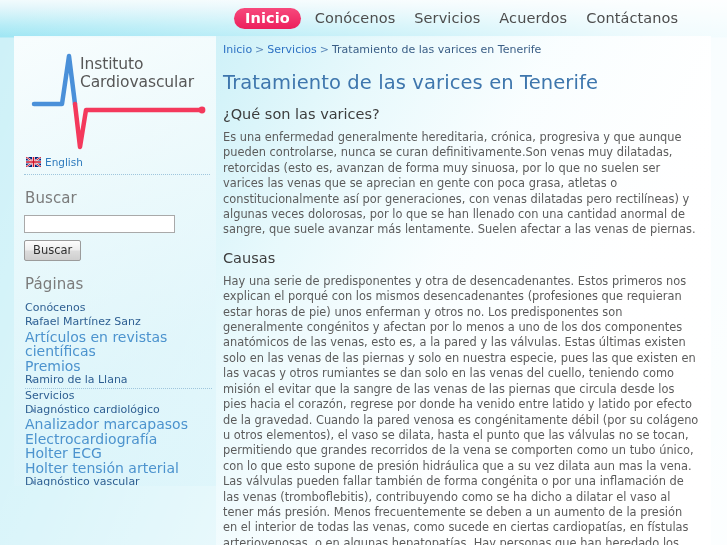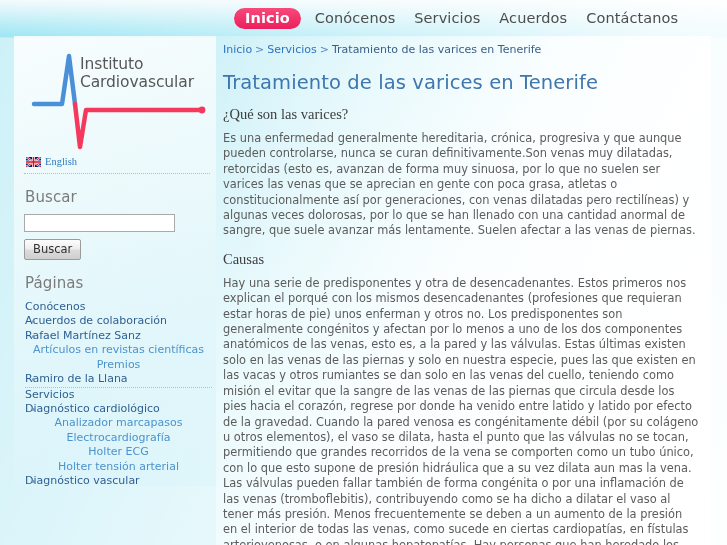--- a/index.html
+++ b/index.html
@@ -100,21 +100,20 @@
     font-weight: normal;
     color: #3e76ad;
     margin: 15px 0 2px 0;
     letter-spacing: 0.1px;
   }
   h2.sec {
     font-size: 14.5px;
     font-weight: normal;
     color: #3d3d3d;
     margin: 12px 0 8px 0;
-    font-family: Liberation Serif, serif;
   }
   p.body {
     font-size: 11.4px;
     line-height: 15.4px;
     color: #5c5c5c;
     margin: 0 0 9px 0;
     text-align: left;
   }
 
   
@@ -144,21 +143,20 @@
     line-height: 17.5px;
     color: #575757;
     letter-spacing: -0.1px;
   }
 
   #lang-row {
     display: flex;
     align-items: center;
     gap: 4px;
     padding: 2px 0 4px 4px;
-    font-family: Liberation Serif, serif;
   }
   #lang-label {
     font-size: 10.5px;
     color: #2f7bbd;
     cursor: pointer;
   }
   .dotted-rule {
     border-bottom: 1px dotted #9fc6dd;
     margin: 2px 2px 0 2px;
     height: 0;
@@ -220,26 +218,25 @@
     content: "";
     position: absolute;
     left: 7px;
     top: 6px;
     width: 3px;
     height: 3px;
     border-radius: 50%;
     background: #6d97bf;
   }
   .lvl2 {
-    font-size: 11px;
+    font-size: 14px;
     color: #4c93ce;
     line-height: 14.5px;
     padding-left: 31px;
     cursor: pointer;
-    text-align: center;
   }
   .sep-rule {
     border-bottom: 1px dotted #9fc6dd;
     margin: 4px 2px 4px 0;
     height: 0;
   }
 </style>
 </head>
 <body>
 
@@ -271,21 +268,20 @@
   </div>
   <div class="dotted-rule"></div>
 
   <h3 class="widget">Buscar</h3>
   <input id="search-input" type="text" placeholder="" style="">
   <button id="search-button">Buscar</button>
 
   <h3 class="widget">Páginas</h3>
   <ul class="nav-tree" id="nav-tree">
       <li class="grp-title">Conócenos</li>
-      <li class="lvl1">Acuerdos de colaboración</li>
       <li class="lvl1">Rafael Martínez Sanz</li>
       <li class="lvl2">Artículos en revistas científicas</li>
       <li class="lvl2">Premios</li>
       <li class="lvl1">Ramiro de la Llana</li>
       <li class="sep-rule"></li>
       <li class="grp-title">Servicios</li>
       <li class="lvl1">Diagnóstico cardiológico</li>
       <li class="lvl2">Analizador marcapasos</li>
       <li class="lvl2">Electrocardiografía</li>
       <li class="lvl2">Holter ECG</li>

